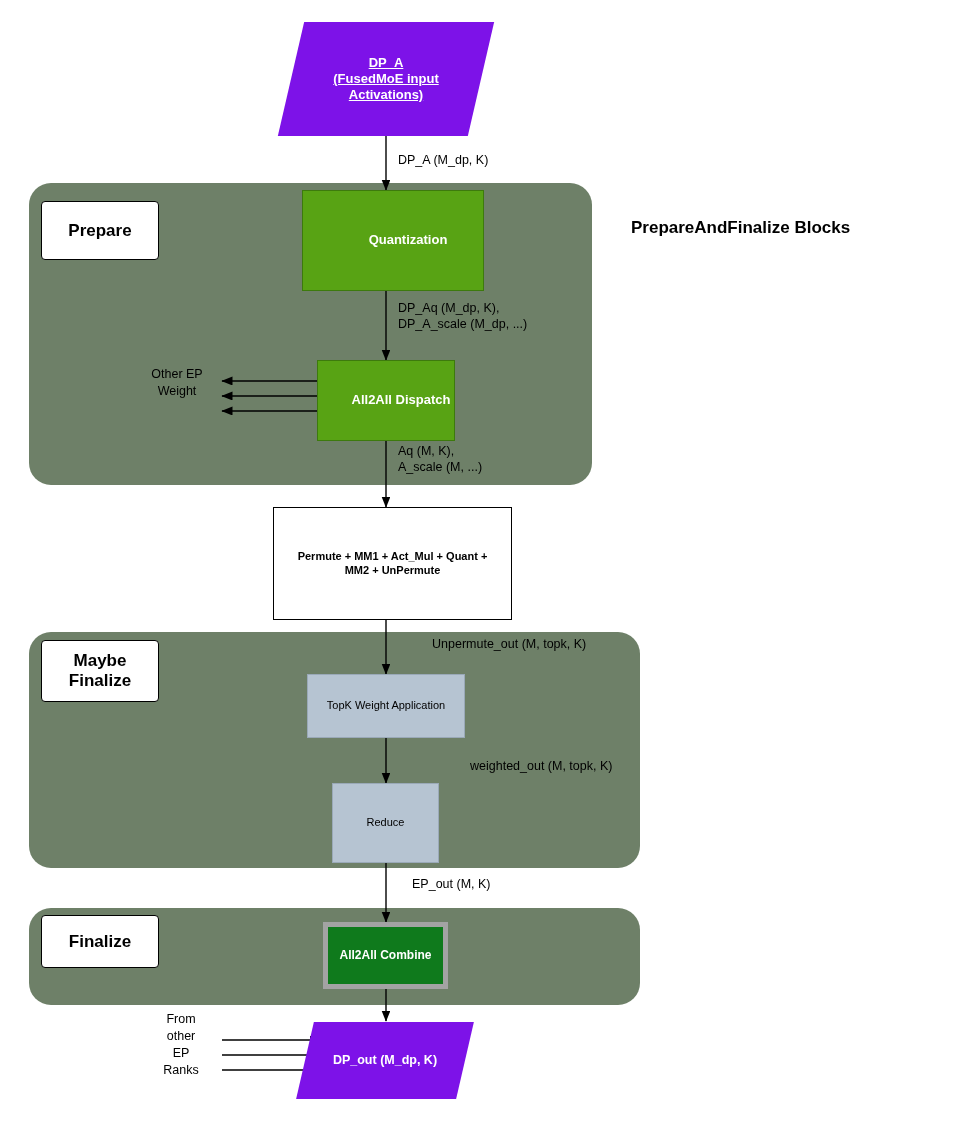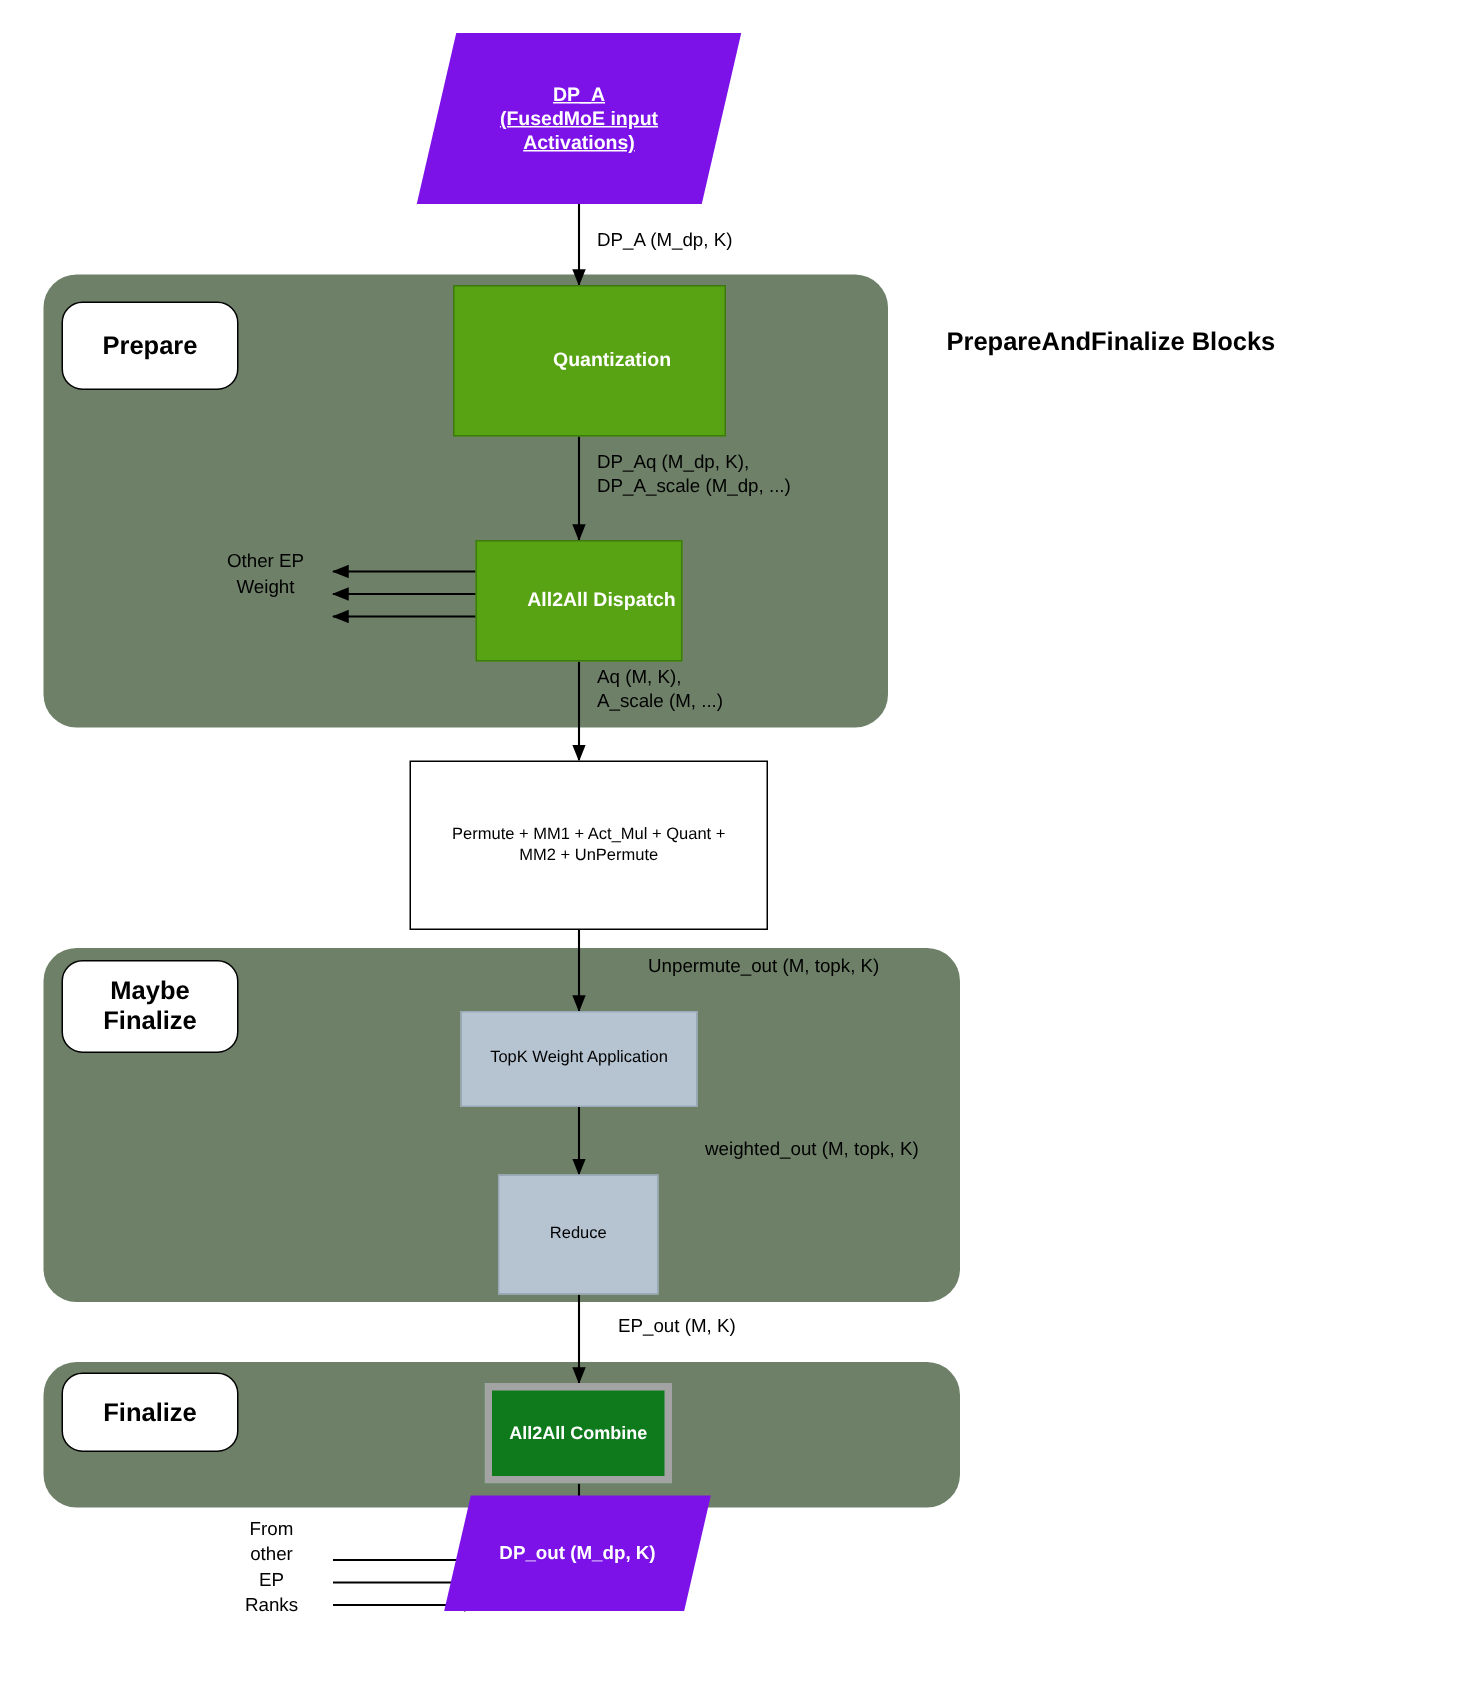--- a/index.html
+++ b/index.html
@@ -38,21 +38,21 @@
     position: absolute;
     box-sizing: border-box;
     background: #6e8068;
     border-radius: 22px;
   }
   .group-label {
     position: absolute;
     box-sizing: border-box;
     background: #ffffff;
     border: 1px solid #000000;
-    border-radius: 14px;
+    border-radius: 4px;
     display: flex;
     align-items: center;
     justify-content: center;
     text-align: center;
     font-weight: bold;
     color: #000000;
     line-height: 1.15;
   }
   .para {
     position: absolute;
@@ -80,20 +80,21 @@
     font-weight: bold;
     font-size: 13px;
     border: 1px solid #3d7a0d;
     padding-left: 30px;
   }
   .box-white {
     background: #ffffff;
     color: #000000;
     font-size: 11px;
     border: 1px solid #000000;
+    font-weight: bold;
   }
   .box-steel {
     background: #b6c4d2;
     color: #000000;
     font-size: 11px;
     border: 1px solid #9aa9b8;
   }
   .box-darkgreen {
     background: #0f7a1c;
     color: #ffffff;
@@ -204,21 +205,21 @@
   </div>
 
   <div class="node box-steel" style="left:332px; top:783px; width:107px; height:80px;">
     <span>Reduce</span>
   </div>
 
   <div class="node box-darkgreen" style="left:323px; top:922px; width:125px; height:67px;">
     <span>All2All Combine</span>
   </div>
 
-  <div class="para" style="left:305px; top:997px; width:160px; height:77px; font-size:12.5px;">
+  <div class="para" style="left:305px; top:1022px; width:160px; height:77px; font-size:12.5px;">
     <div class="skew"></div>
     <div class="ptext">DP_out (M_dp, K)</div>
   </div>
 
   <div class="edge-label" style="left:398px; top:152px;">DP_A (M_dp, K)</div>
   <div class="edge-label" style="left:398px; top:300px;">DP_Aq (M_dp, K),
 DP_A_scale (M_dp, ...)</div>
   <div class="edge-label" style="left:398px; top:443px;">Aq (M, K),
 A_scale (M, ...)</div>
   <div class="edge-label" style="left:432px; top:636px;">Unpermute_out (M, topk, K)</div>

